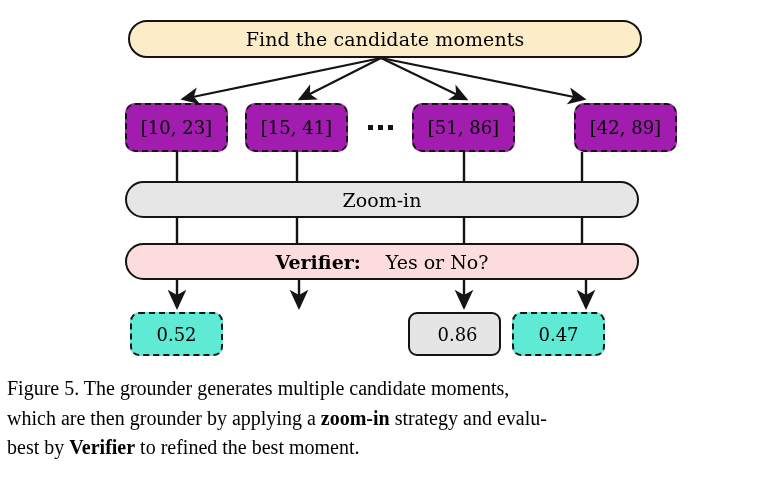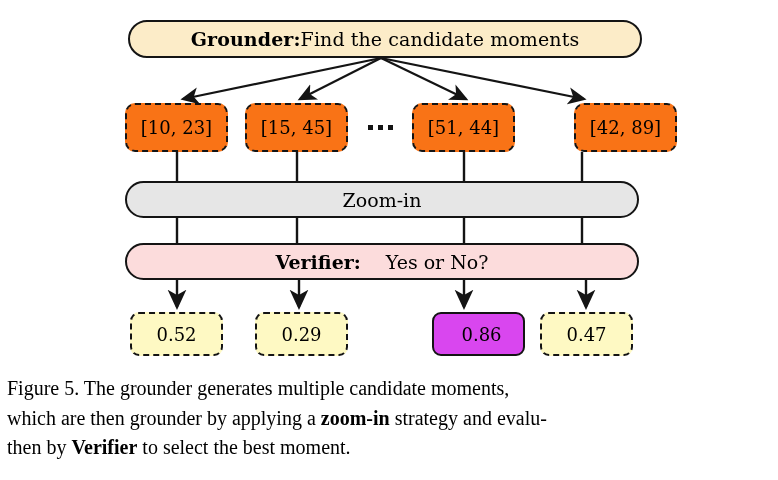--- a/index.html
+++ b/index.html
@@ -79,49 +79,49 @@
     border-radius: 18.5px;
     font-size: 19px;
     gap: 25px;
   }
 
   
   .cand {
     top: 103px;
     width: 103px;
     height: 49px;
-    background: #f97316;
+    background: #a21caf;
     border: 2.6px dashed #141414;
     border-radius: 10px;
     font-size: 18px;
   }
   .cand-1 { left: 125px; }
   .cand-2 { left: 245px; }
   .cand-3 { left: 412px; }
   .cand-4 { left: 530px; margin-left: 44px; }
 
   
   .score {
     top: 312px;
     width: 93px;
     height: 44px;
-    background: #fef9c3;
+    background: #5eead4;
     border: 2.6px dashed #141414;
     border-radius: 9px;
     font-size: 18px;
   }
   .score-1 { left: 130px; }
   .score-2 { left: 255px; }
   .score-3 {
-    left: 432px;
-    background: #d946ef;
+    left: 408px;
+    background: #e5e5e5;
     border: 2.4px solid #141414;
     padding-left: 6px;
   }
-  .score-4 { left: 540px; }
+  .score-4 { left: 512px; }
 
   
   .ellipsis {
     left: 358px;
     top: 116px;
     width: 44px;
     height: 22px;
     display: flex;
     align-items: center;
     justify-content: center;
@@ -187,32 +187,31 @@
 
     <g stroke="#141414" stroke-width="2.4" marker-end="url(#ah)">
       <line x1="177" y1="280" x2="177" y2="307"></line>
       <line x1="299" y1="280" x2="299" y2="307"></line>
       <line x1="464" y1="280" x2="464" y2="307"></line>
       <line x1="586" y1="280" x2="586" y2="307"></line>
     </g>
   </svg>
 
   <div class="node pill-grounder">
-    <span class="label-text bold">Grounder:</span>
     <span class="label-text"> Find the candidate moments</span>
   </div>
 
   <div class="node cand cand-1">
     <span>[10, 23]</span>
   </div>
   <div class="node cand cand-2">
-    <span>[15, 45]</span>
+    <span>[15, 41]</span>
   </div>
   <div class="node cand cand-3">
-    <span>[51, 44]</span>
+    <span>[51, 86]</span>
   </div>
   <div class="node cand cand-4">
     <span>[42, 89]</span>
   </div>
 
   <div class="node ellipsis">
     <span class="dot"></span>
     <span class="dot"></span>
     <span class="dot"></span>
   </div>
@@ -222,29 +221,26 @@
   </div>
 
   <div class="node pill-verifier">
     <span class="label-text bold">Verifier:</span>
     <span class="label-text">  Yes or No?</span>
   </div>
 
   <div class="node score score-1">
     <span>0.52</span>
   </div>
-  <div class="node score score-2">
-    <span>0.29</span>
-  </div>
   <div class="node score score-3">
     <span>0.86</span>
   </div>
   <div class="node score score-4">
     <span>0.47</span>
   </div>
 
 </div>
 
 <div id="caption">
   <span class="cap-line">Figure 5.  The grounder generates multiple candidate moments,</span>
   <span class="cap-line"><span>which are then grounder by applying a </span><b>zoom-in</b><span> strategy and evalu-</span></span>
-  <span class="cap-line"><span>then by </span><b>Verifier</b><span> to select the best moment.</span></span>
+  <span class="cap-line"><span>best by </span><b>Verifier</b><span> to refined the best moment.</span></span>
 </div>
 
 </body></html>

